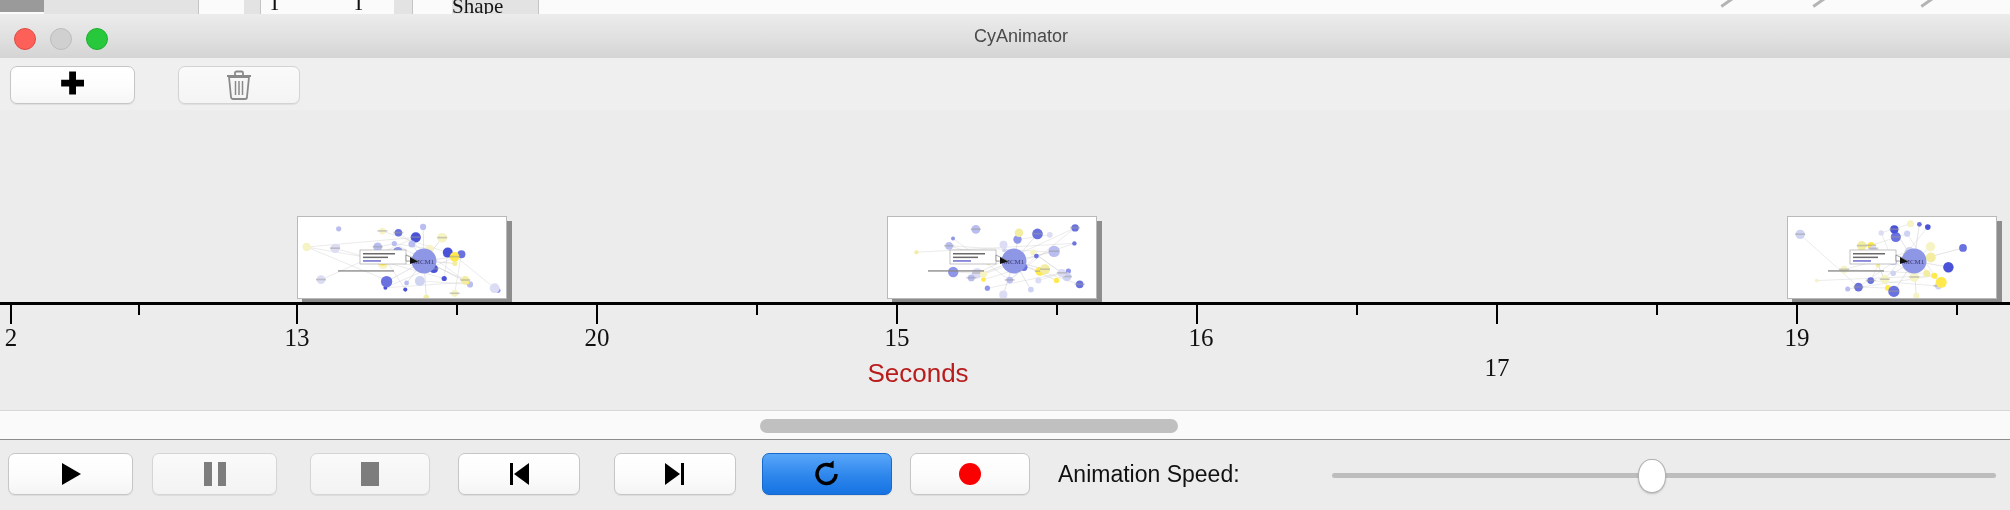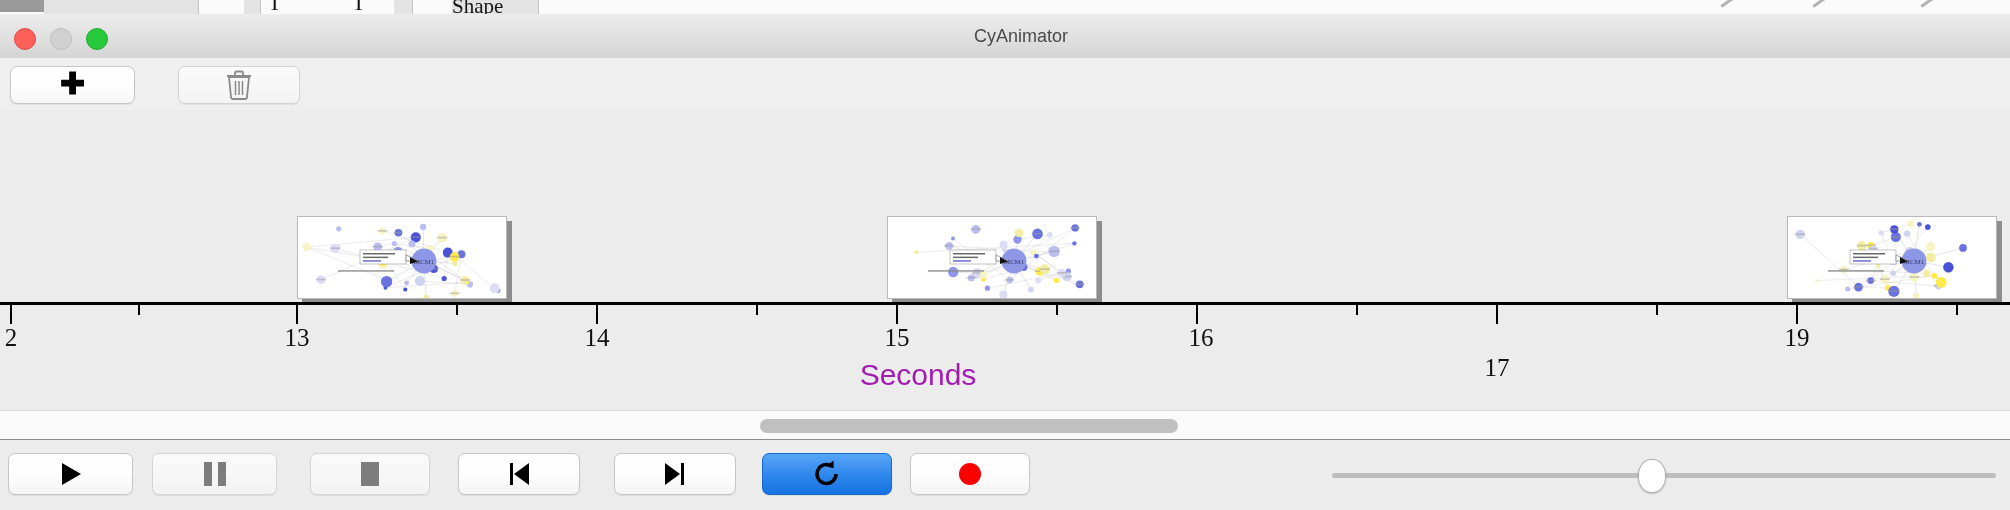--- a/index.html
+++ b/index.html
@@ -177,22 +177,22 @@
     color: #111;
     font-family: "Liberation Serif", serif;
     transform: translateX(-50%);
     white-space: nowrap;
   }
   .axis-title {
     position: absolute;
     top: 248px;
     left: 0; width: 2010px;
     text-align: center;
-    font-size: 30px;
-    color: #a21caf;
+    font-size: 26px;
+    color: #b91c1c;
   }
   .axis-title span { position: relative; left: -87px; }
 
   
   .hscroll {
     position: absolute;
     left: 0; top: 410px;
     width: 2010px; height: 30px;
     background: #fafafa;
     border-top: 1px solid #d8d8d8;
@@ -621,21 +621,21 @@
       </div>
     <div class="axis-line"></div>
     <div id="ticks-layer">
         <div class="tick major" style="left: 10px;"></div>
         <div class="tick-label" style="left: 11px;">2</div>
         <div class="tick minor" style="left: 138px;"></div>
         <div class="tick major" style="left: 296px;"></div>
         <div class="tick-label" style="left: 297px; text-align: center;">13</div>
         <div class="tick minor" style="left: 456px;"></div>
         <div class="tick major" style="left: 596px;"></div>
-        <div class="tick-label" style="left: 597px;">14</div>
+        <div class="tick-label" style="left: 597px;">20</div>
         <div class="tick minor" style="left: 756px;"></div>
         <div class="tick major" style="left: 896px;"></div>
         <div class="tick-label" style="left: 897px;">15</div>
         <div class="tick minor" style="left: 1056px;"></div>
         <div class="tick major" style="left: 1196px;"></div>
         <div class="tick-label" style="left: 1201px;">16</div>
         <div class="tick minor" style="left: 1356px;"></div>
         <div class="tick major" style="left: 1496px;"></div>
         <div class="tick-label" style="left: 1497px; margin-top: 30px;">17</div>
         <div class="tick minor" style="left: 1656px;"></div>
@@ -689,19 +689,20 @@
       <svg width="30" height="30" viewBox="0 0 30 30">
         <path d="M24 15 a9.5 9.5 0 1 1 -4.2 -7.9" fill="none" stroke="#000" stroke-width="3.4" stroke-linecap="butt"></path>
         <path d="M21.6 1.5 L21.6 9.2 L14.2 7.2 Z" fill="#000"></path>
       </svg>
     </div>
 
     <div class="pb-btn" id="pb-rec">
       <span class="rec-dot"></span>
     </div>
 
+    <div class="speed-label">Animation Speed:</div>
 
     <div class="slider">
       <div class="slider-thumb" id="sthumb" style="left: 318.72px;"></div>
     </div>
   </div>
 
 </div>
 
 </body></html>

